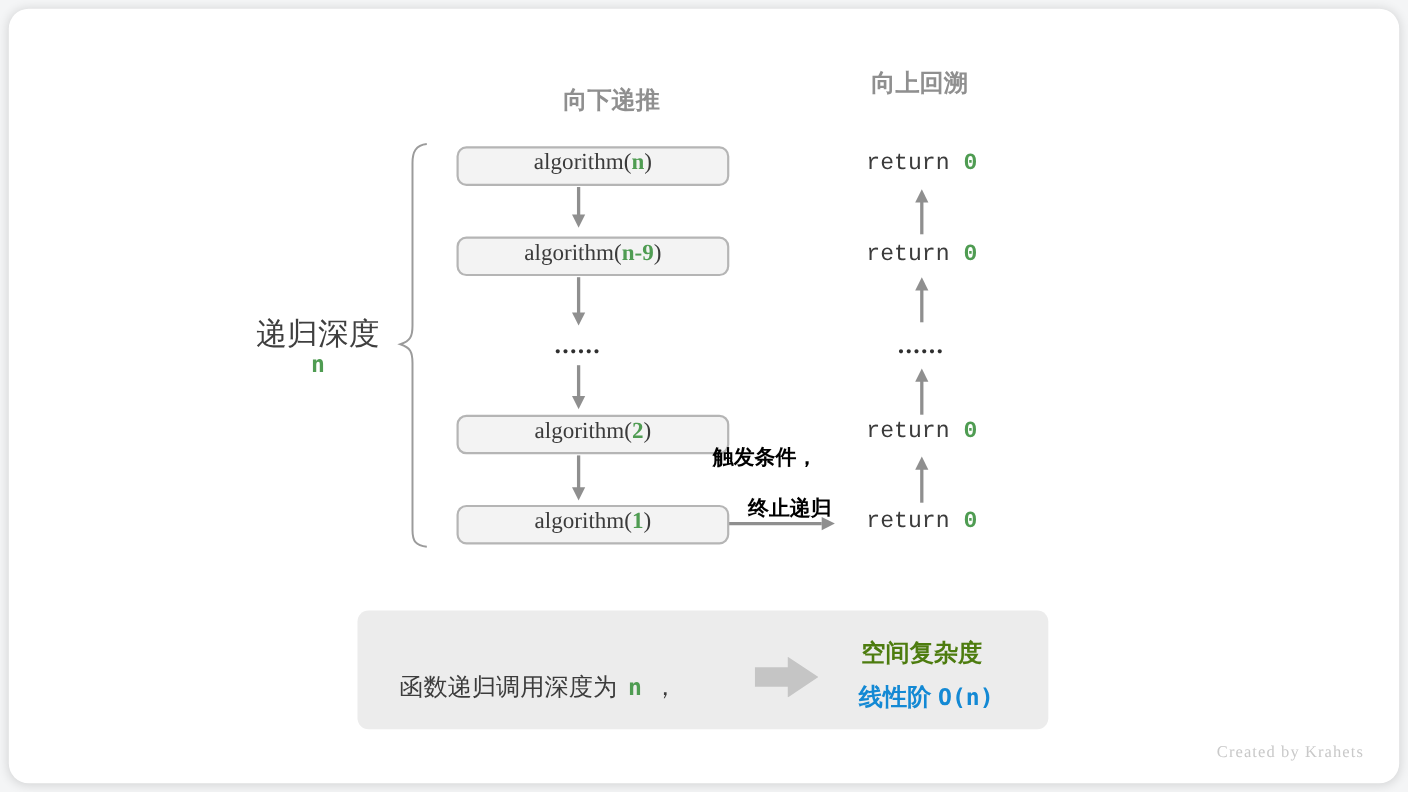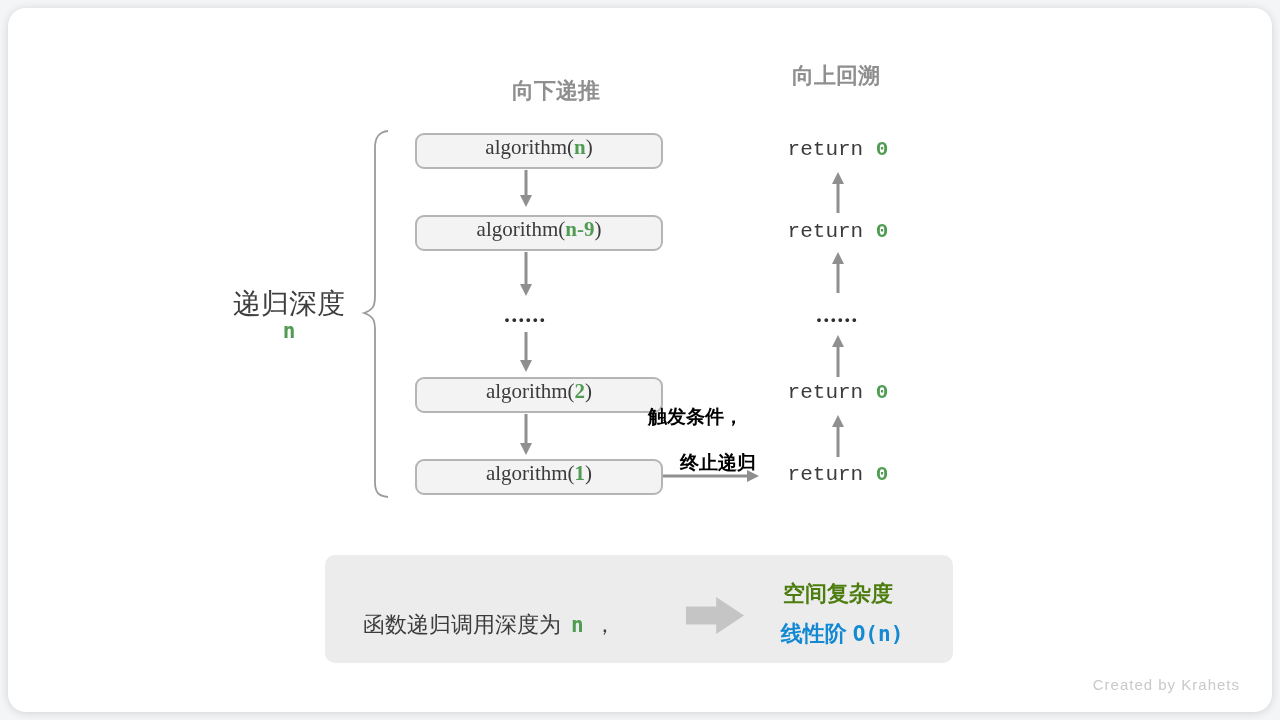--- a/index.html
+++ b/index.html
@@ -65,21 +65,21 @@
   .summary-result{
     font-size:22px;font-weight:bold;color:#1389d4;white-space:nowrap;text-align:center;
   }
   .summary-result .code{font-size:21px;font-weight:bold;}
   .block-arrow{
     left:686px;top:597px;width:58px;height:37px;background:#c5c5c5;
     clip-path:polygon(0% 26%,52% 26%,52% 0%,100% 50%,52% 100%,52% 74%,0% 74%);
   }
   .watermark{
     right:40px;top:676px;
-    font-family:Liberation Sans, sans-serif;
+    font-family:Liberation Serif, serif;
     font-size:15px;color:#c9c9c9;letter-spacing:1px;white-space:nowrap;
   }
   .svg-layer{position:absolute;left:0;top:0;width:1280px;height:720px;pointer-events:none;}
   .sp{display:inline-block;width:10px;}
   .sp-s{display:inline-block;width:6px;}
 </style>
 </head>
 <body>
 
 <div class="card"></div>

